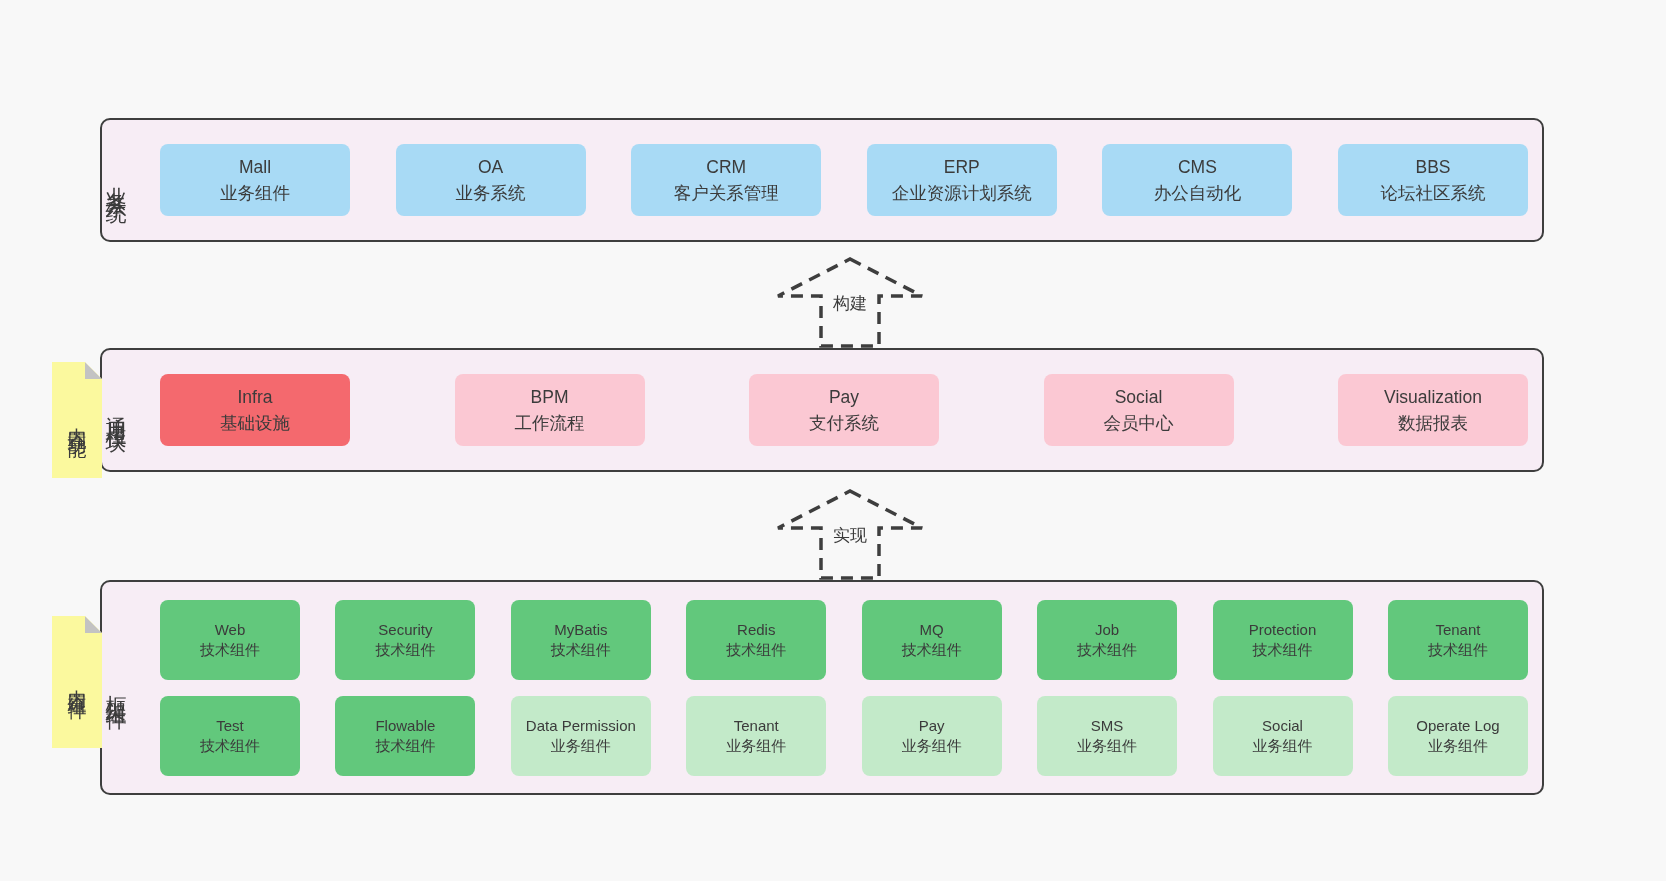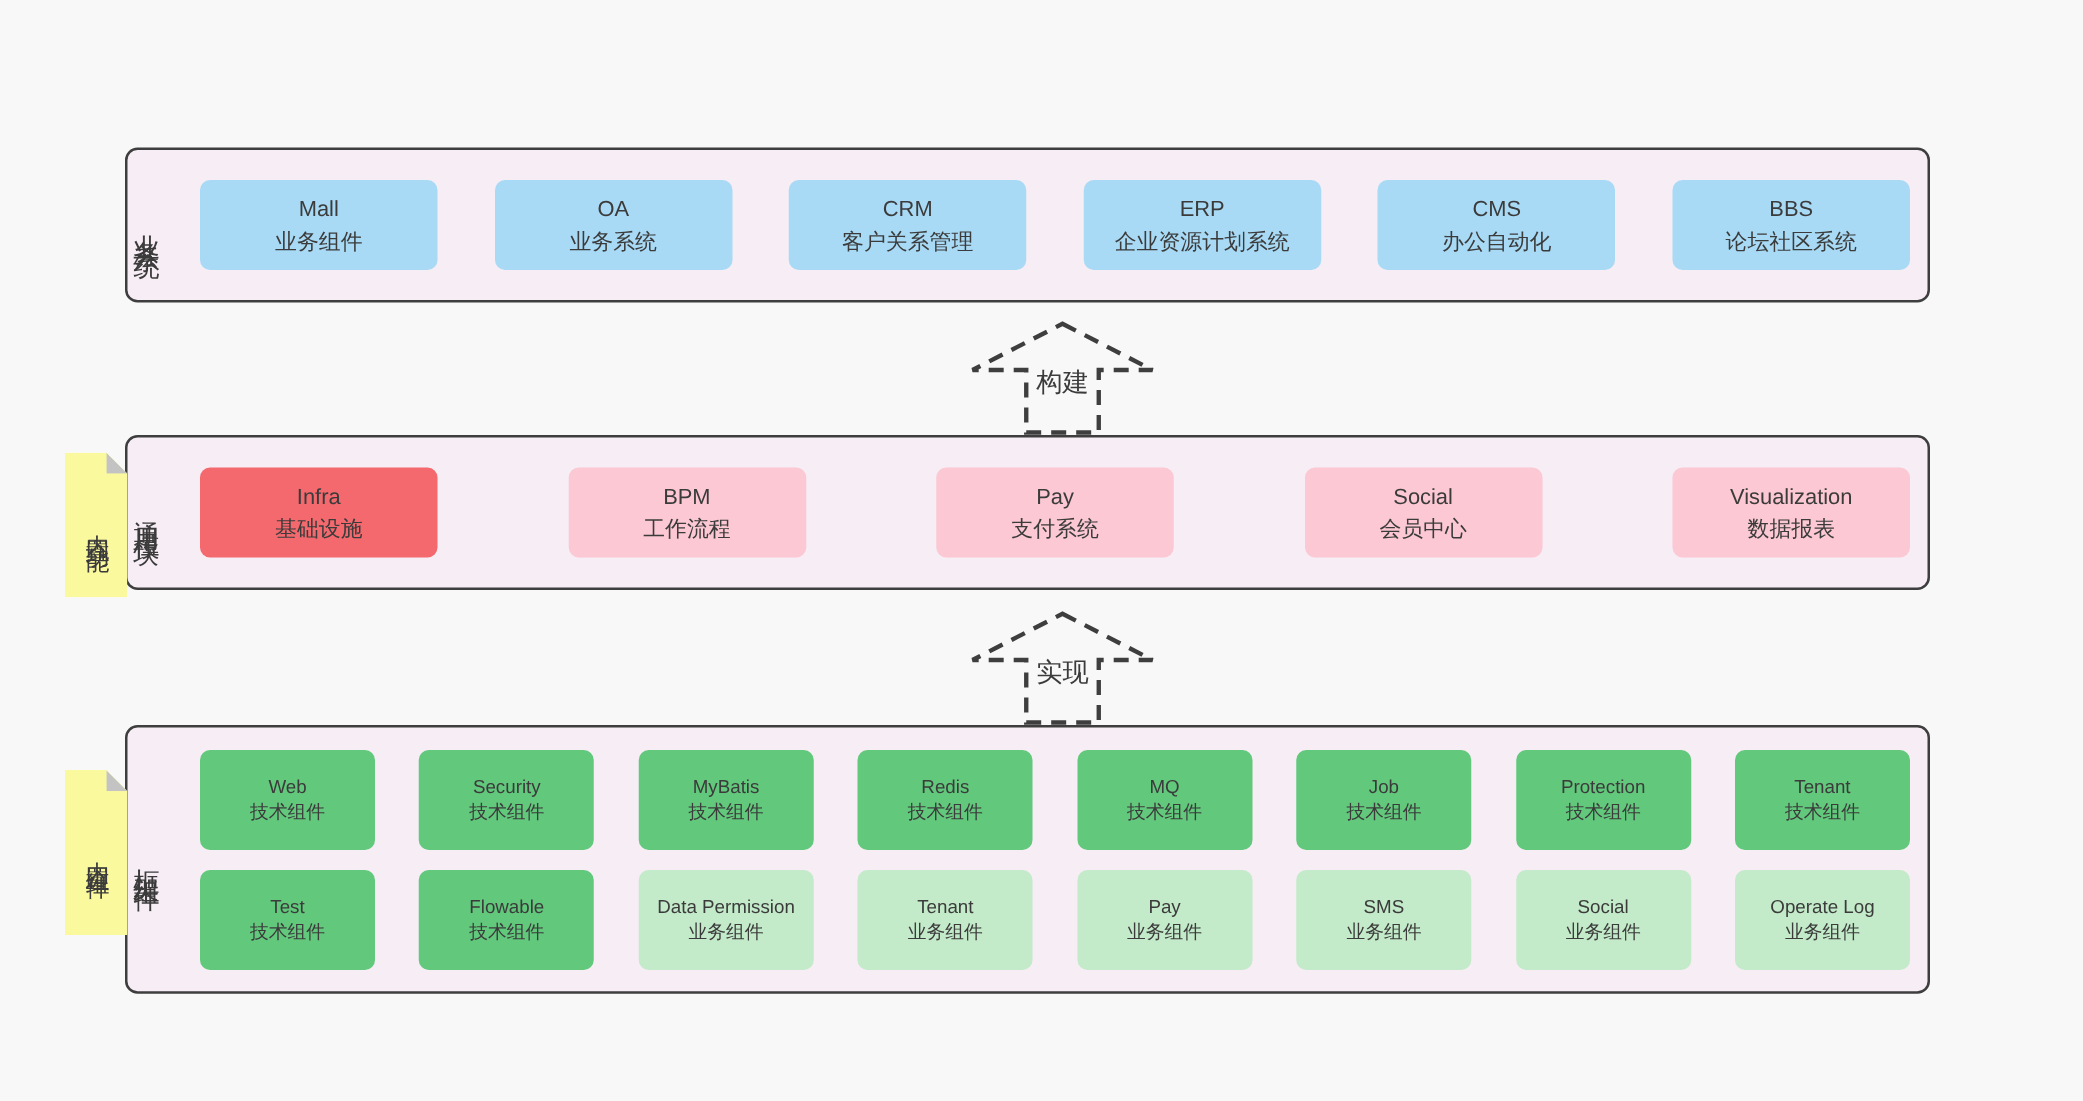--- a/index.html
+++ b/index.html
@@ -38,21 +38,21 @@
   .sticky-fold{position:absolute;top:0;right:0;width:17px;height:17px;
           background:var(--fold-gray);clip-path:polygon(0 0,100% 100%,0 100%);}
   .sticky-text{writing-mode:vertical-lr;text-orientation:upright;
           font-size:19px;letter-spacing:4px;color:var(--text);}
   .arrow-zone{height:106px;display:flex;align-items:flex-end;justify-content:center;}
   .arrow-zone-2{height:108px;}
   .arrow{position:relative;width:150px;height:92px;transform:translateX(28px);}
   .arrow svg{display:block;width:150px;height:92px;}
   .arrow-path{fill:none;stroke:var(--arrow);stroke-width:3.5;stroke-dasharray:12 8;}
   .arrow-label{position:absolute;top:36px;left:50%;transform:translateX(-50%);
-          background:var(--page-bg);padding:0 3px;font-size:21px;color:var(--text);
+          background:var(--page-bg);padding:0 3px;font-size:17px;color:var(--text);
           white-space:nowrap;}
 </style>
 </head>
 <body>
 
 <div class="page">
   <div class="stack">
 
     <section class="band band-std">
       <div class="band-label">业务系统</div>

